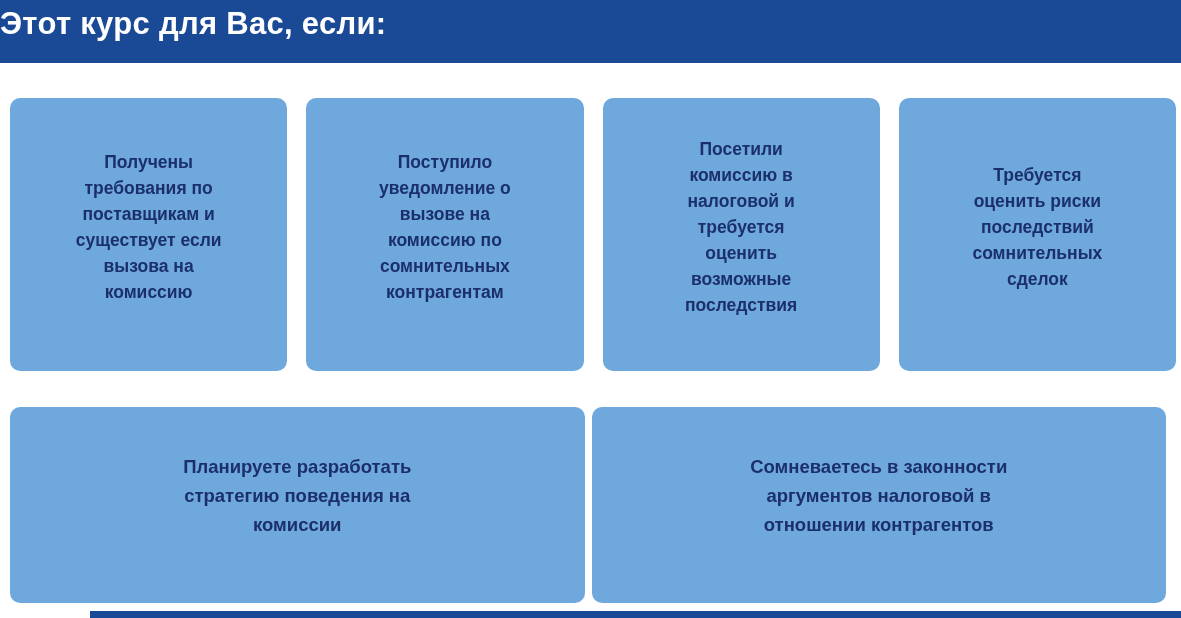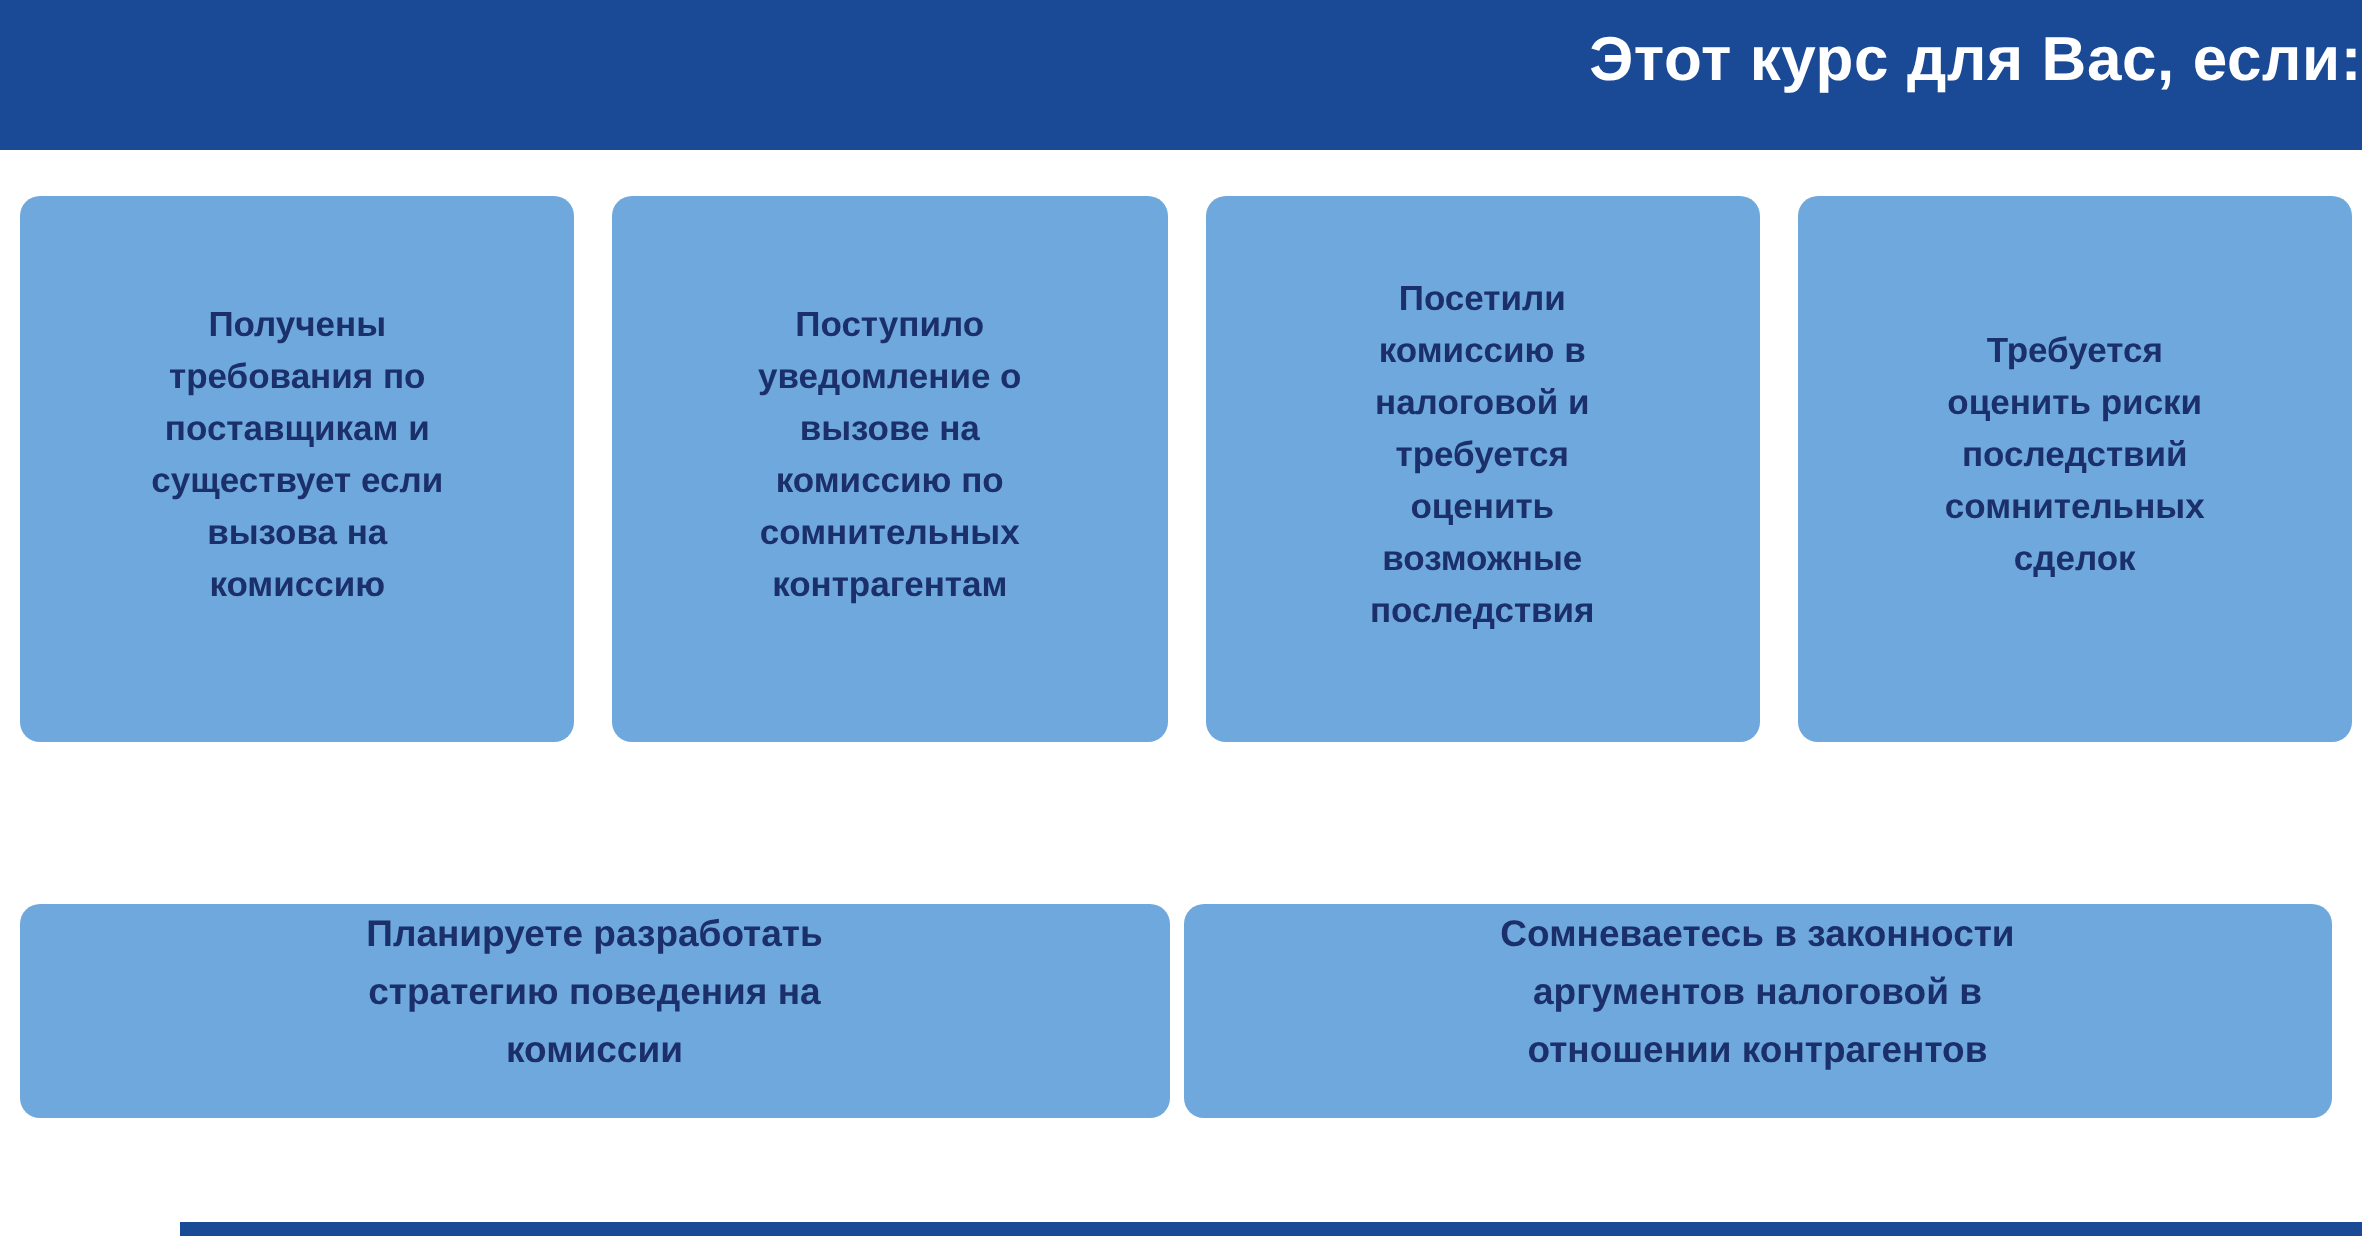--- a/index.html
+++ b/index.html
@@ -19,27 +19,26 @@
     width: 1181px;
     height: 618px;
     background: var(--page-bg);
     overflow: hidden;
   }
 
   .banner {
     position: absolute;
     top: 0; left: 0;
     width: 100%;
-    height: 75px;
+    height: 63px;
     background: var(--header-bg);
     display: flex;
     align-items: center;
-    justify-content: flex-end;
+    justify-content: flex-start;
     padding-bottom: 16px;
-    padding-left: 46px;
   }
   .banner h1 {
     color: var(--header-text);
     font-size: 31px;
     font-weight: bold;
     letter-spacing: 0.3px;
   }
 
   .row {
     position: absolute;
@@ -51,21 +50,20 @@
     right: 5px;
     height: 273px;
     gap: 19px;
   }
   .row-2 {
     top: 407px;
     left: 10px;
     right: 15px;
     height: 196px;
     gap: 7px;
-    align-items: center;
   }
 
   .card {
     flex: 1 1 0;
     background: var(--card-bg);
     border-radius: 10px;
     display: flex;
     align-items: center;
     justify-content: center;
   }

